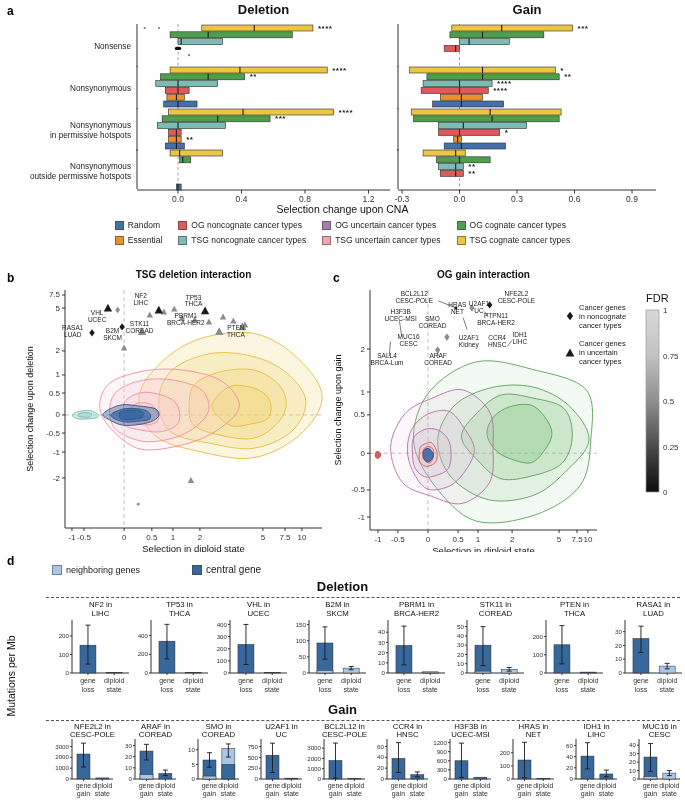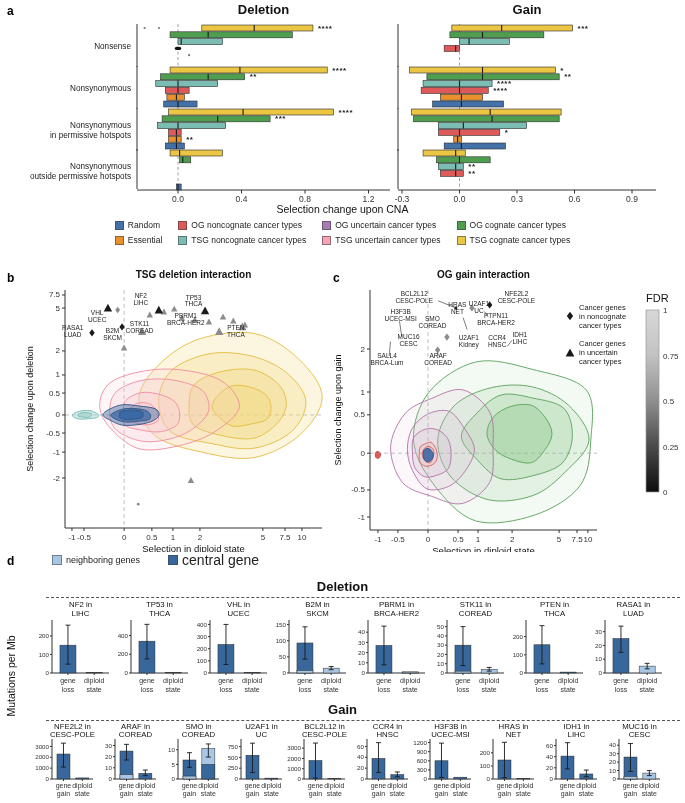--- a/index.html
+++ b/index.html
@@ -6,25 +6,25 @@
   .fig{position:relative;width:685px;height:803px;background:#fff;overflow:hidden;
        font-family:"Liberation Sans","DejaVu Sans",sans-serif;color:#111;}
   .abs{position:absolute;}
   .panel-letter{font-weight:bold;font-size:12px;color:#000;}
   #a-xlabel{top:203px;left:0;width:685px;text-align:center;font-size:10.5px;color:#111;}
   #legend-a{top:220px;left:0;width:685px;display:grid;grid-template-columns:repeat(4,auto);
             justify-content:center;column-gap:16px;row-gap:5px;}
   .lg-item{display:flex;align-items:center;gap:4px;font-size:8.5px;color:#222;}
   .sw{width:9px;height:9px;border:1px solid rgba(60,60,60,.55);box-sizing:border-box;}
   #panel-d{top:552px;left:0;width:685px;height:251px;}
-  #d-legend{top:0;left:52px;display:flex;gap:28px;align-items:center;font-size:9px;}
+  #d-legend{top:12px;left:52px;display:flex;gap:20px;align-items:center;font-size:9px;}
   .sw2{width:10px;height:10px;border:1px solid rgba(60,60,60,.5);box-sizing:border-box;}
   .d-header{left:0;width:685px;text-align:center;font-weight:bold;font-size:13px;}
   .d-dash{left:46px;width:634px;border-top:1.5px dashed #555;height:0;}
-  .d-row{left:32px;display:flex;text-align:right;}
+  .d-row{left:52px;display:flex;text-align:right;}
   #d-ylab{left:-69px;top:118px;width:160px;text-align:center;font-size:10.5px;
           transform:rotate(-90deg);}
   svg text{font-family:"Liberation Sans","DejaVu Sans",sans-serif;}
 </style>
 </head>
 <body>
 
 <div class="fig">
   <div class="abs panel-letter" style="top:4px;left:7px;">a</div>
   <svg id="panelA" class="abs" style="top:0;left:0;" width="685" height="206">
@@ -407,21 +407,21 @@
       <text x="663" y="243" text-anchor="start" font-size="8" fill="#333">0</text>
     </svg>
 
   <div id="panel-d" class="abs">
     <div class="abs panel-letter" style="top:2px;left:7px;">d</div>
     <div id="d-legend" class="abs">
       <span class="lg-item" style="font-size:9px;">
         <span class="sw2" id="sw-neighboring" style="background: rgb(169, 199, 228);"></span>
         <span>neighboring genes</span>
       </span>
-      <span class="lg-item" style="font-size:14px;">
+      <span class="lg-item" style="font-size:10px;margin-left:32px;">
         <span class="sw2" id="sw-central" style="background: rgb(56, 103, 155);"></span>
         <span>central gene</span>
       </span>
     </div>
     <div id="d-ylab" class="abs">Mutations per Mb</div>
     <div class="abs d-header" style="top:27px;">Deletion</div>
     <div class="abs d-dash" style="top:45px;"></div>
     <div class="abs d-row" id="d-row-0" style="top:47px;">
         <svg width="79" height="97">
           <text x="48.5" y="8" text-anchor="middle" font-size="7.8" fill="#111">NF2 in</text>

